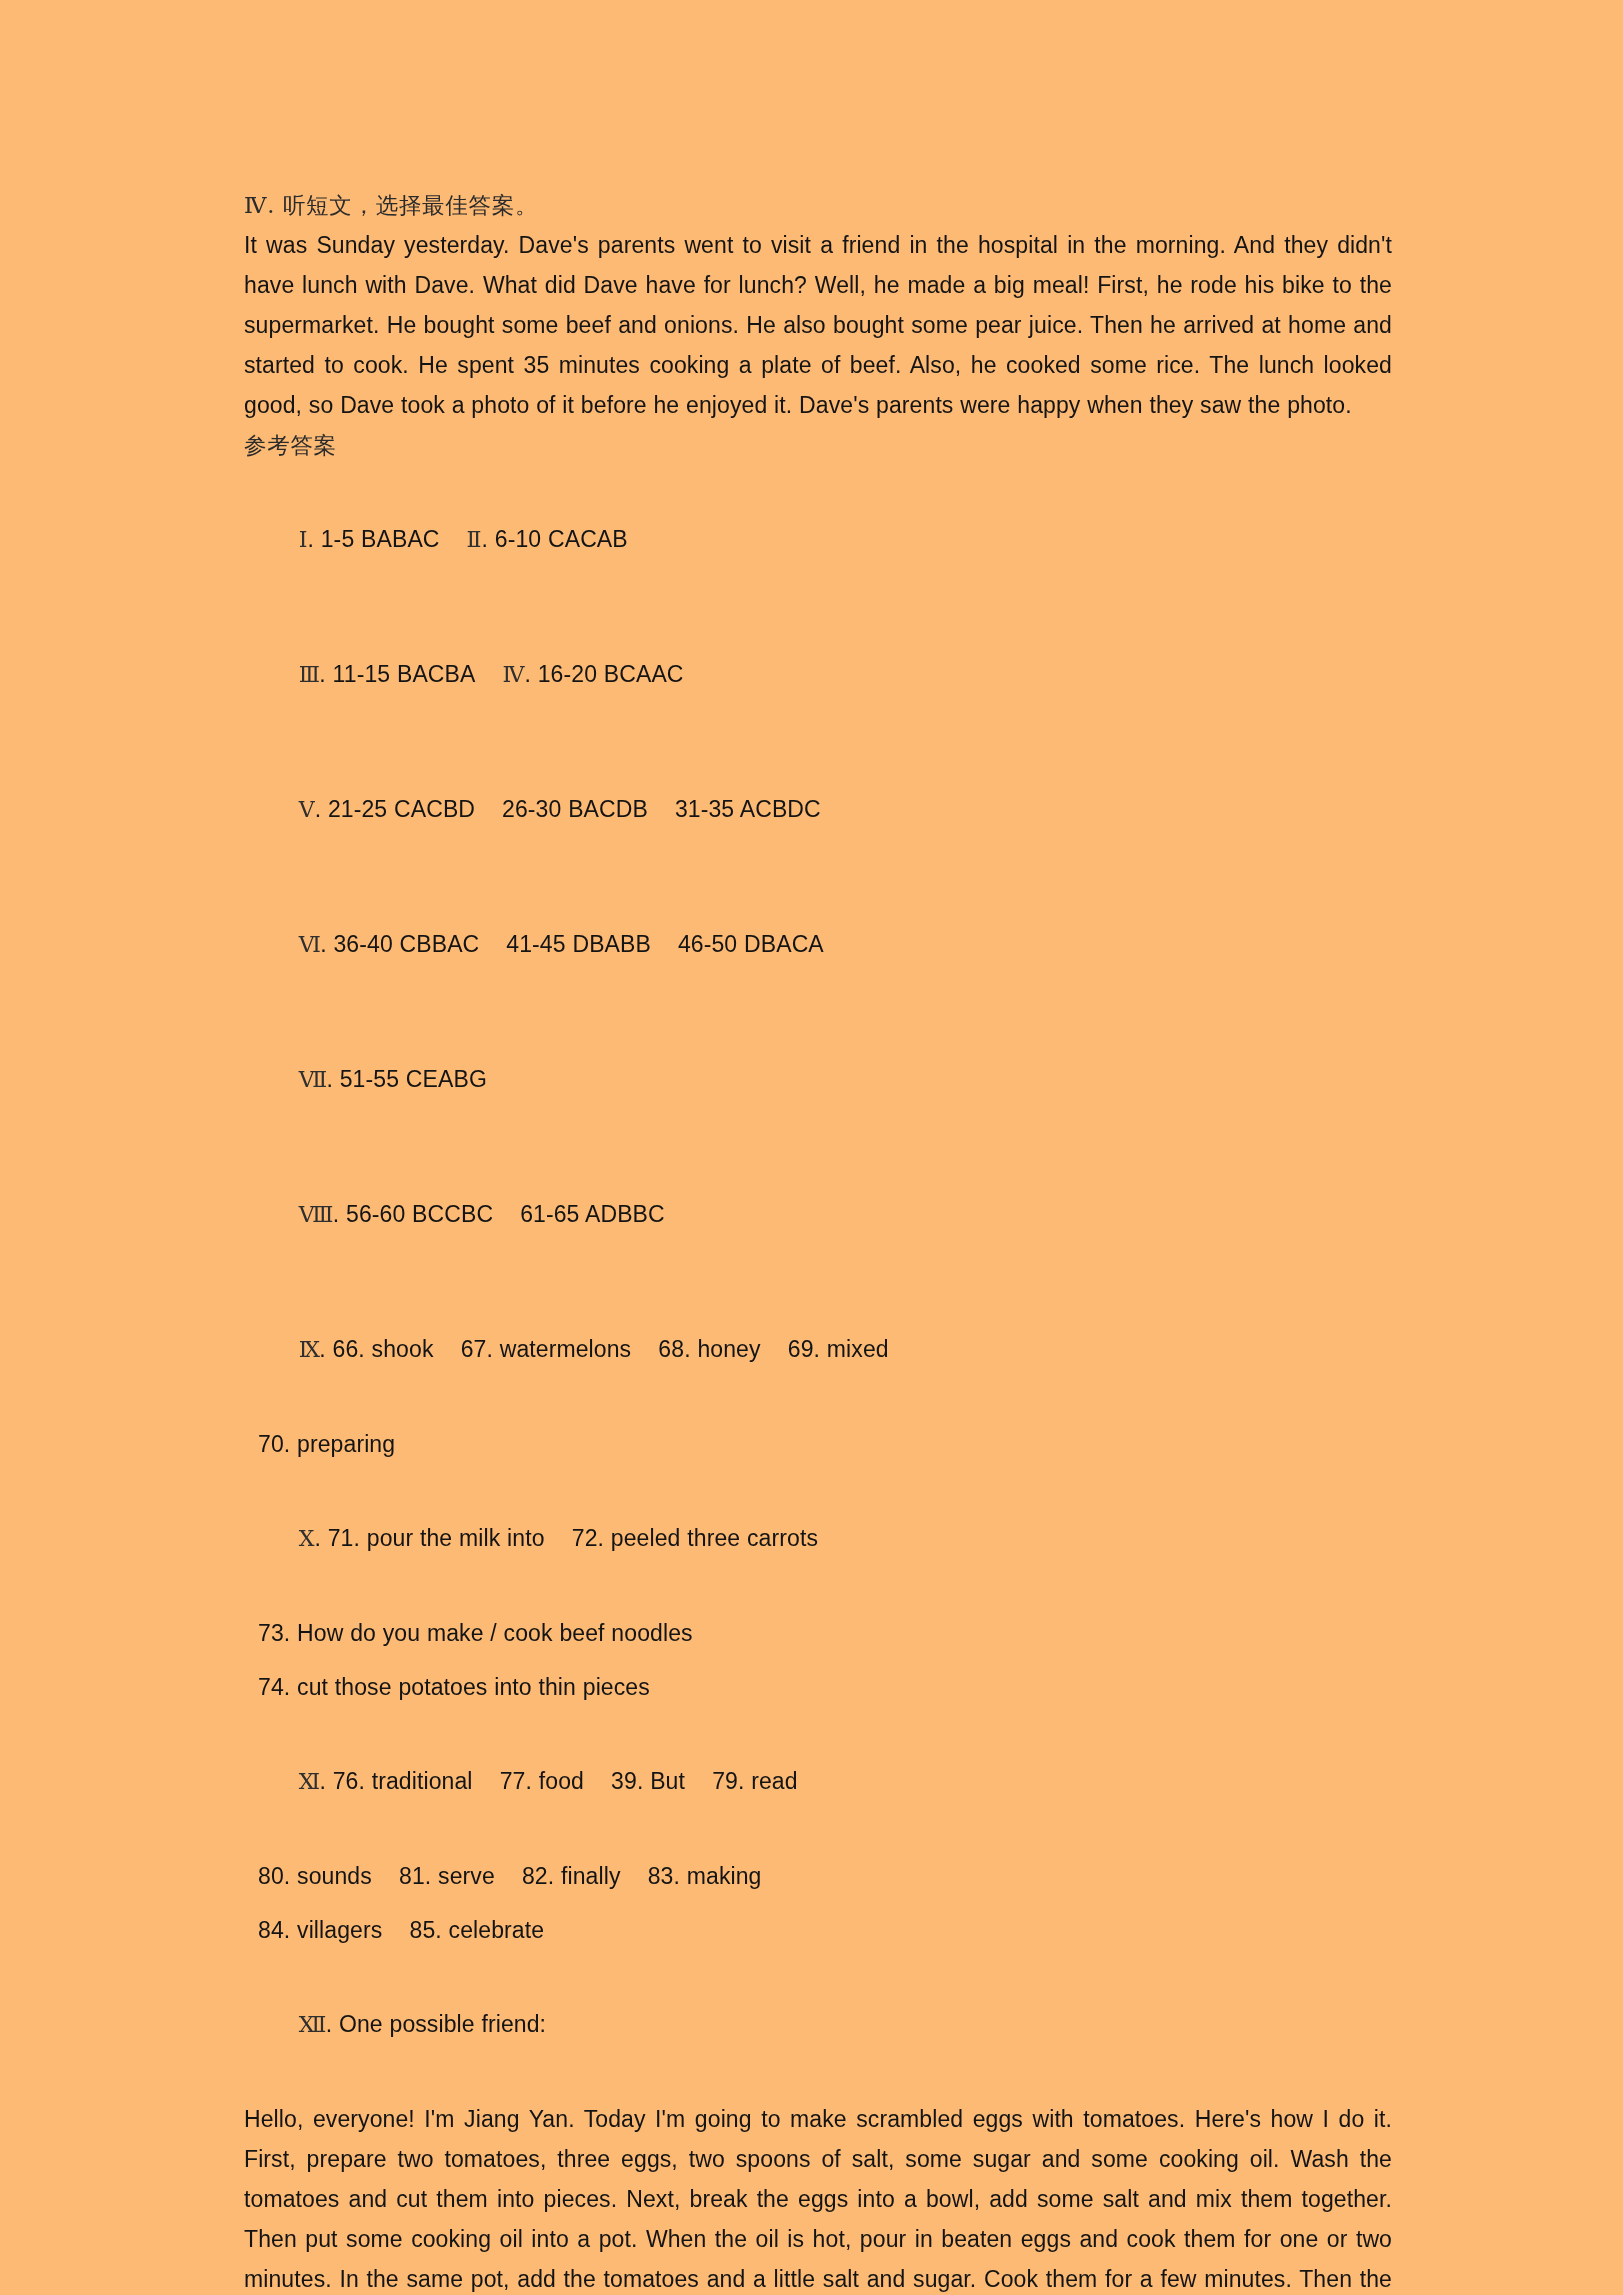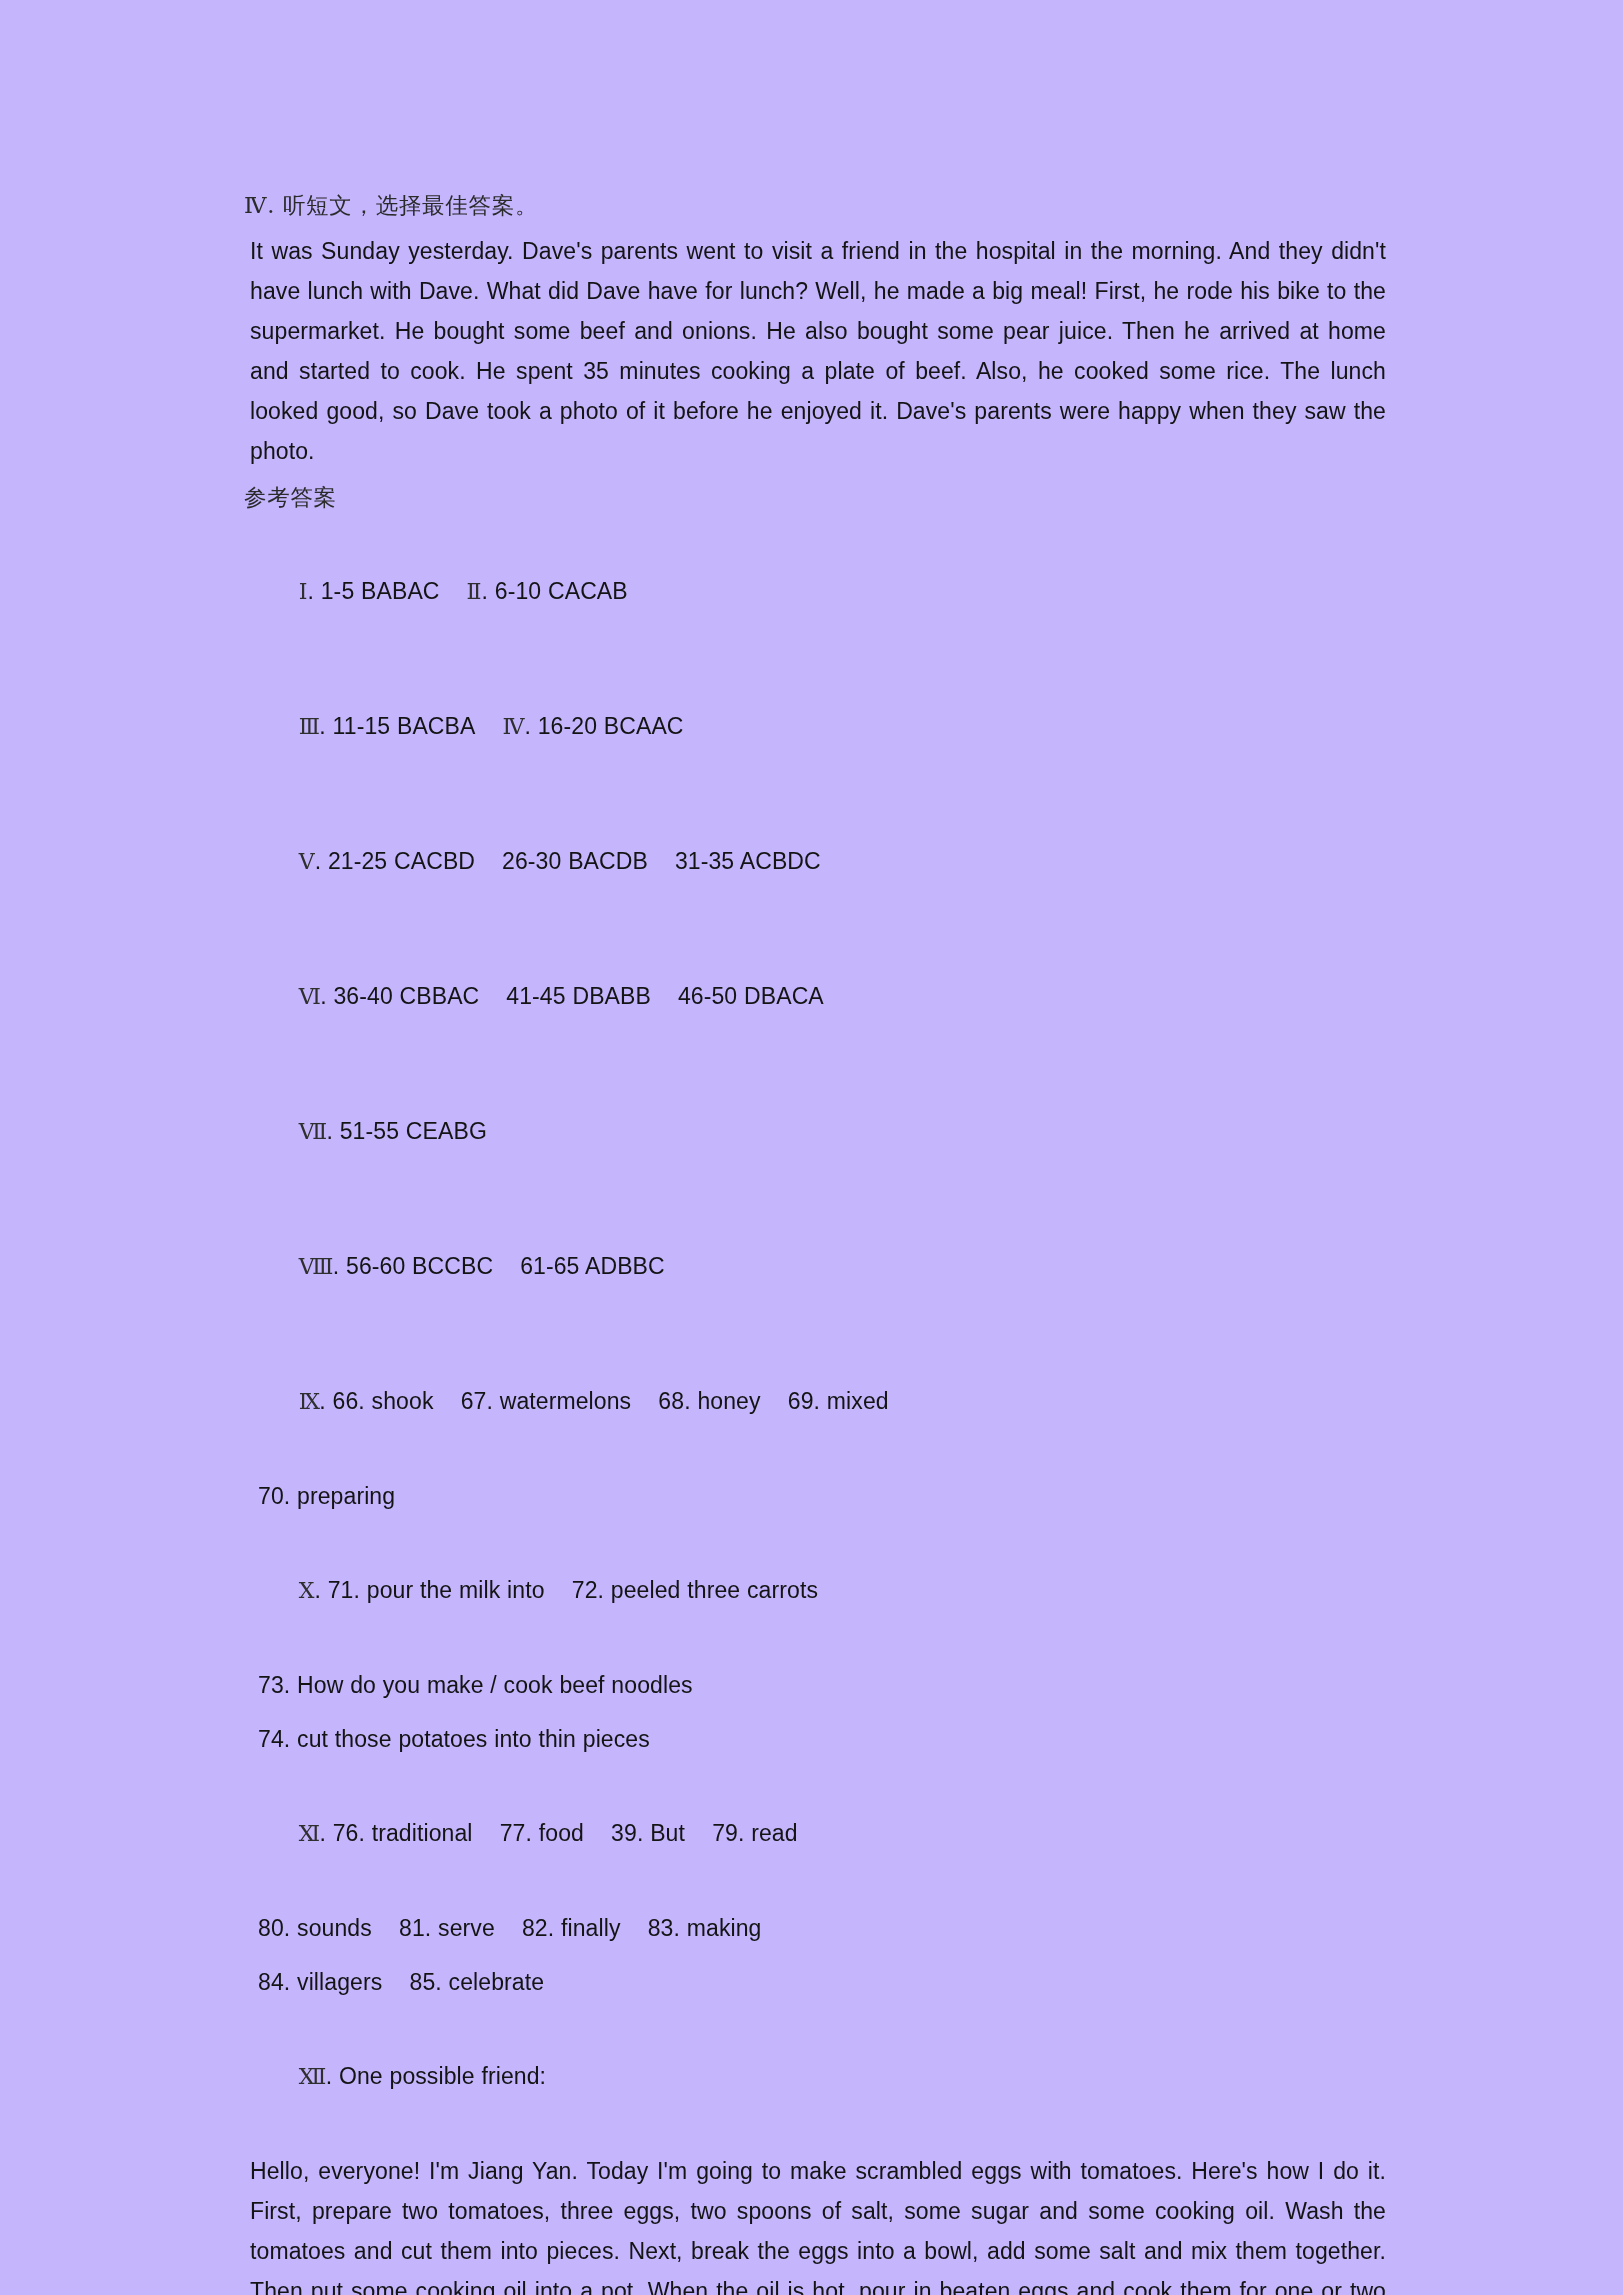--- a/index.html
+++ b/index.html
@@ -11,21 +11,21 @@
     width: 1623px;
     height: 2295px;
     font-family: "Liberation Sans", "DejaVu Sans", sans-serif;
     color: #1a1a1a;
     -webkit-font-smoothing: antialiased;
   }
   .page {
     position: relative;
     width: 1623px;
     height: 2295px;
-    background: #c4b5fd;
+    background: #fdba74;
     box-sizing: border-box;
   }
   .content {
     position: absolute;
     left: 244px;
     top: 185px;
     width: 1148px;
   }
 
   
@@ -45,21 +45,21 @@
     line-height: 40px;
     color: #2b2b2b;
     letter-spacing: 0.7px;
   }
 
   
   .para {
     text-align: justify;
     text-align-last: left;
     text-justify: inter-word;
-    margin: 6px;
+    margin: 0;
   }
 
   
   .line {
     white-space: pre;
     margin: 14px;
   }
 
   
   .rn {

